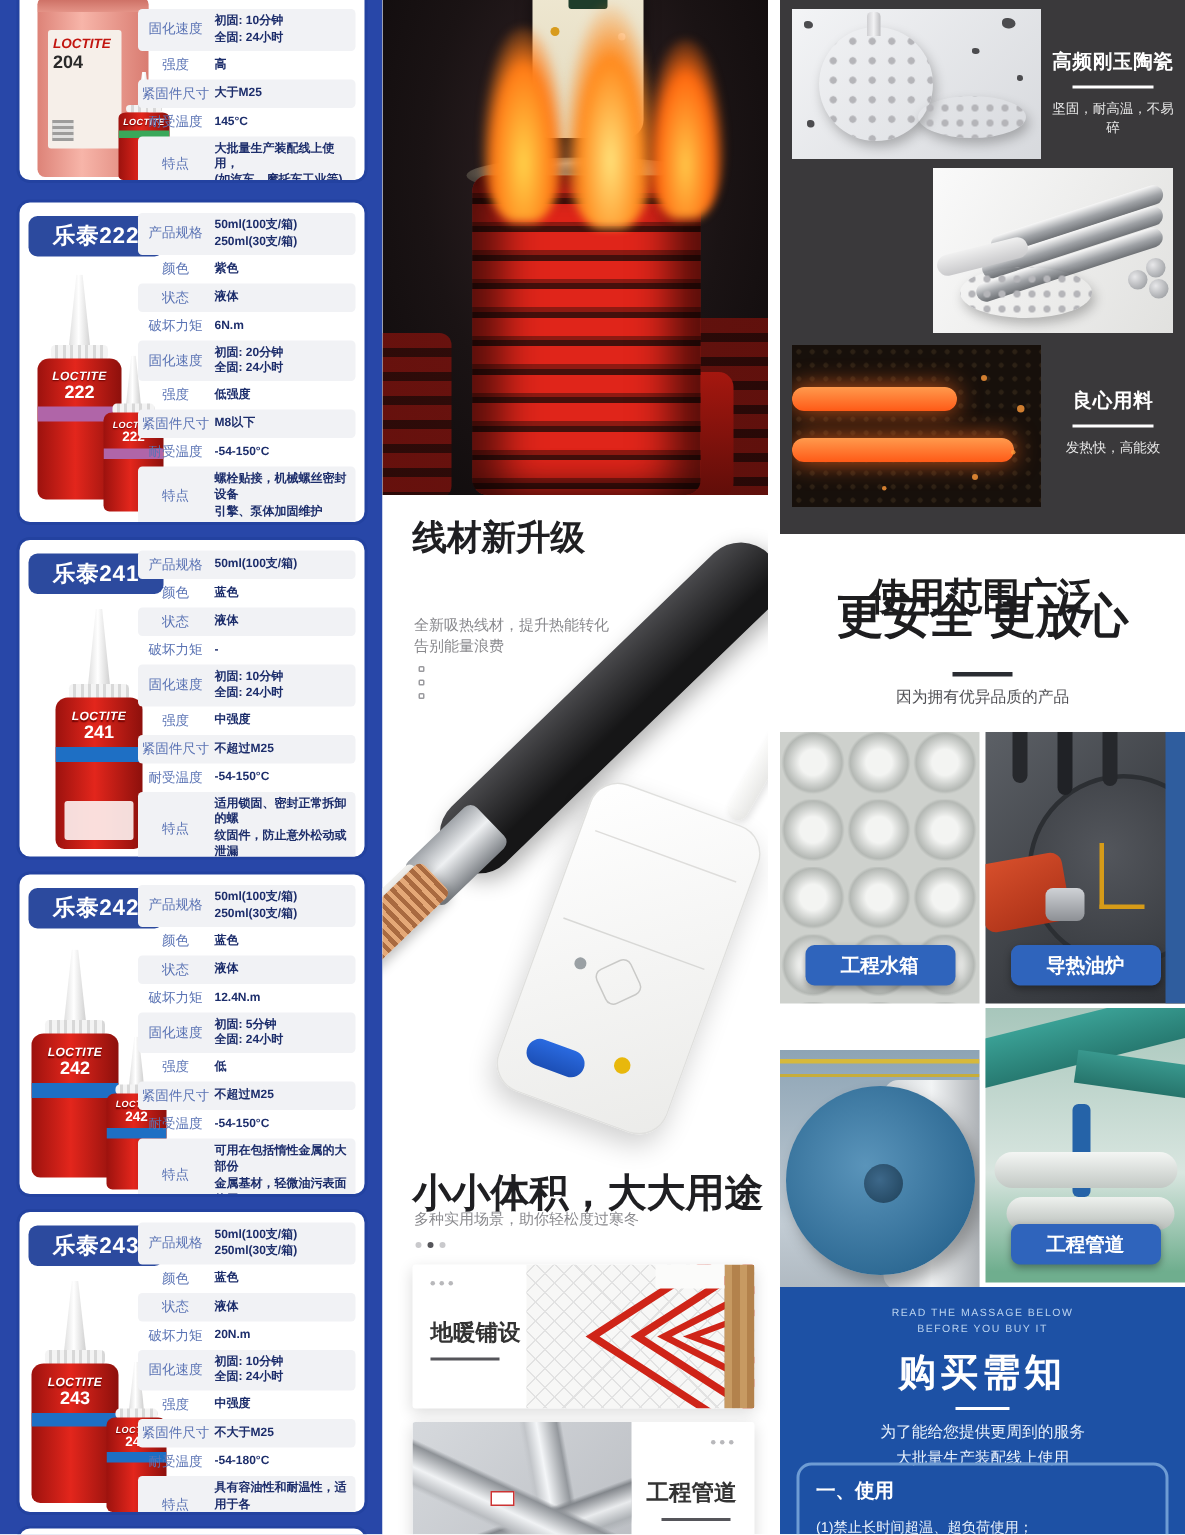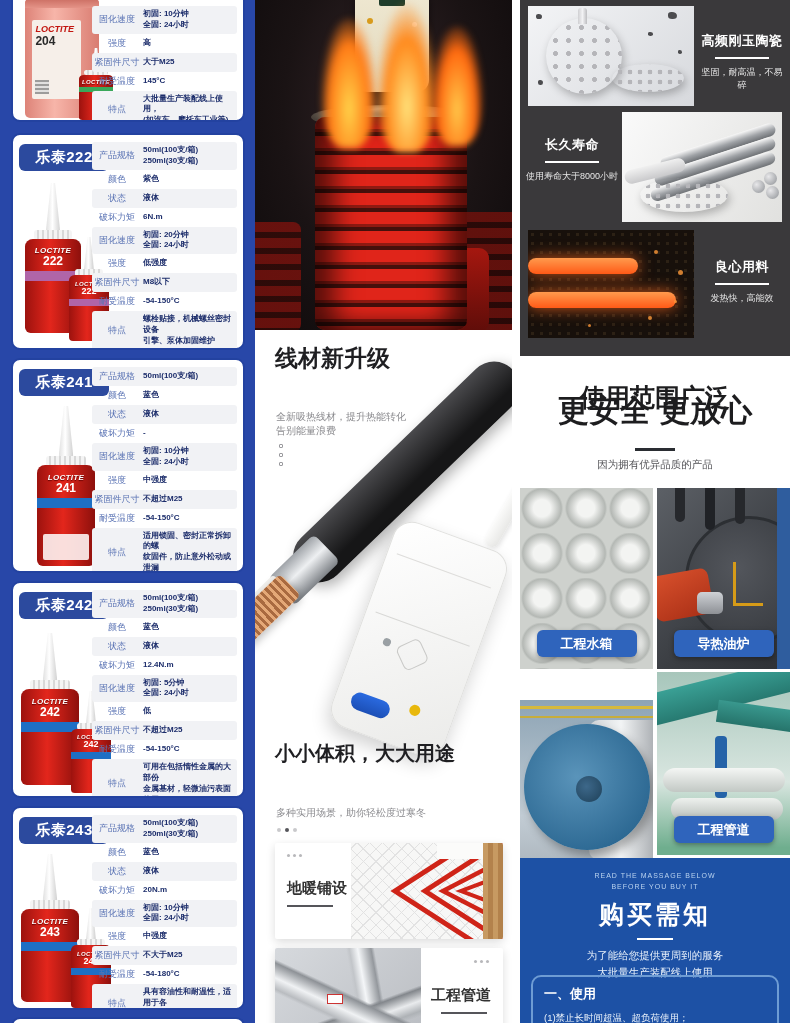--- a/index.html
+++ b/index.html
@@ -502,21 +502,21 @@
     <div class="cordw"></div>
     <div class="plug-dev">
       <div class="pd-line2"></div>
       <div class="pd-line"></div>
       <div class="pd-logo"></div>
       <div class="pd-gray"></div>
       <div class="pd-yel"></div>
       <div class="pd-blue"></div>
     </div>
 
-    <div class="h1m" style="top:740px;font-size:20px;">小小体积，大大用途</div>
+    <div class="h1m" style="top:778px;font-size:26px;">小小体积，大大用途</div>
     <div class="subm" style="top:806px;">多种实用场景，助你轻松度过寒冬</div>
     <div class="hdots" style="top:828px;">
         <i></i>
         <i class="on"></i>
         <i></i>
       </div>
 
     <div class="scene" style="top:843px;height:96px;">
       <div class="scn-dots" style="left:12px;top:11px;">
           <i></i>
@@ -566,25 +566,20 @@
           <i style="left:10px;top:74px;width:5px;height:5px;"></i>
           <i style="left:150px;top:44px;width:4px;height:4px;"></i>
         </div>
       </div>
       <div class="ftxt" style="left:178px;top:32px;width:88px;">
         <div class="ftitle">高频刚玉陶瓷</div>
         <div class="fline"></div>
         <div class="fdesc">坚固，耐高温，不易碎</div>
       </div>
 
-      <div class="ftxt" style="left:4px;top:136px;width:96px;">
-        <div class="ftitle">长久寿命</div>
-        <div class="fline"></div>
-        <div class="fdesc">使用寿命大于8000小时</div>
-      </div>
       <div class="fimg" style="left:102px;top:112px;width:160px;height:110px;background:linear-gradient(120deg,#fafafa,#e1e1df);">
         <div class="rod" style="left:36px;top:28px;width:120px;"></div>
         <div class="rod" style="left:30px;top:43px;width:126px;"></div>
         <div class="rod" style="left:26px;top:58px;width:130px;"></div>
         <div class="rodend" style="left:142px;top:60px;"></div>
         <div class="rodend" style="left:130px;top:68px;"></div>
         <div class="rodend" style="left:144px;top:74px;"></div>
         <div class="disc" style="left:18px;top:66px;width:88px;height:34px;background-size:10px 10px;"></div>
         <div class="rod" style="left:2px;top:52px;width:62px;height:14px;transform:rotate(-14deg);background:linear-gradient(180deg,#f0f0f0,#c9c9cb);"></div>
       </div>

